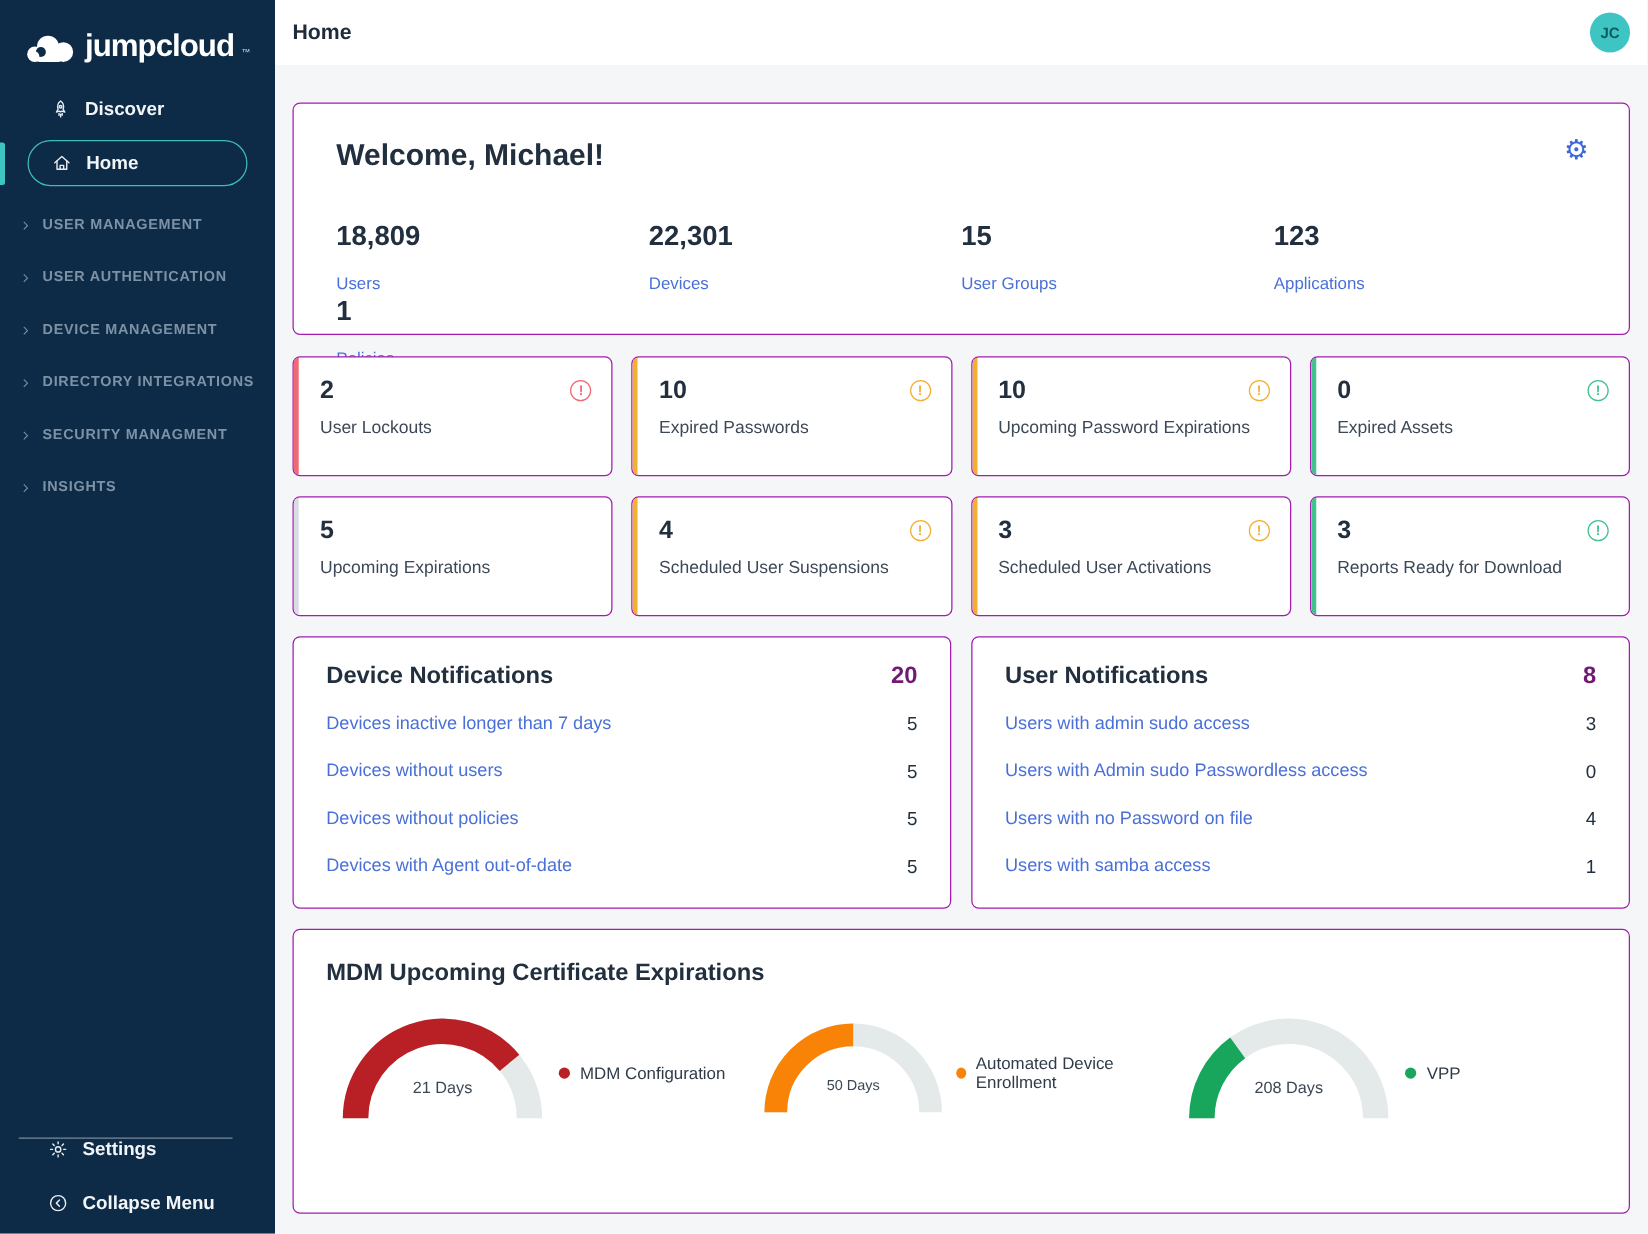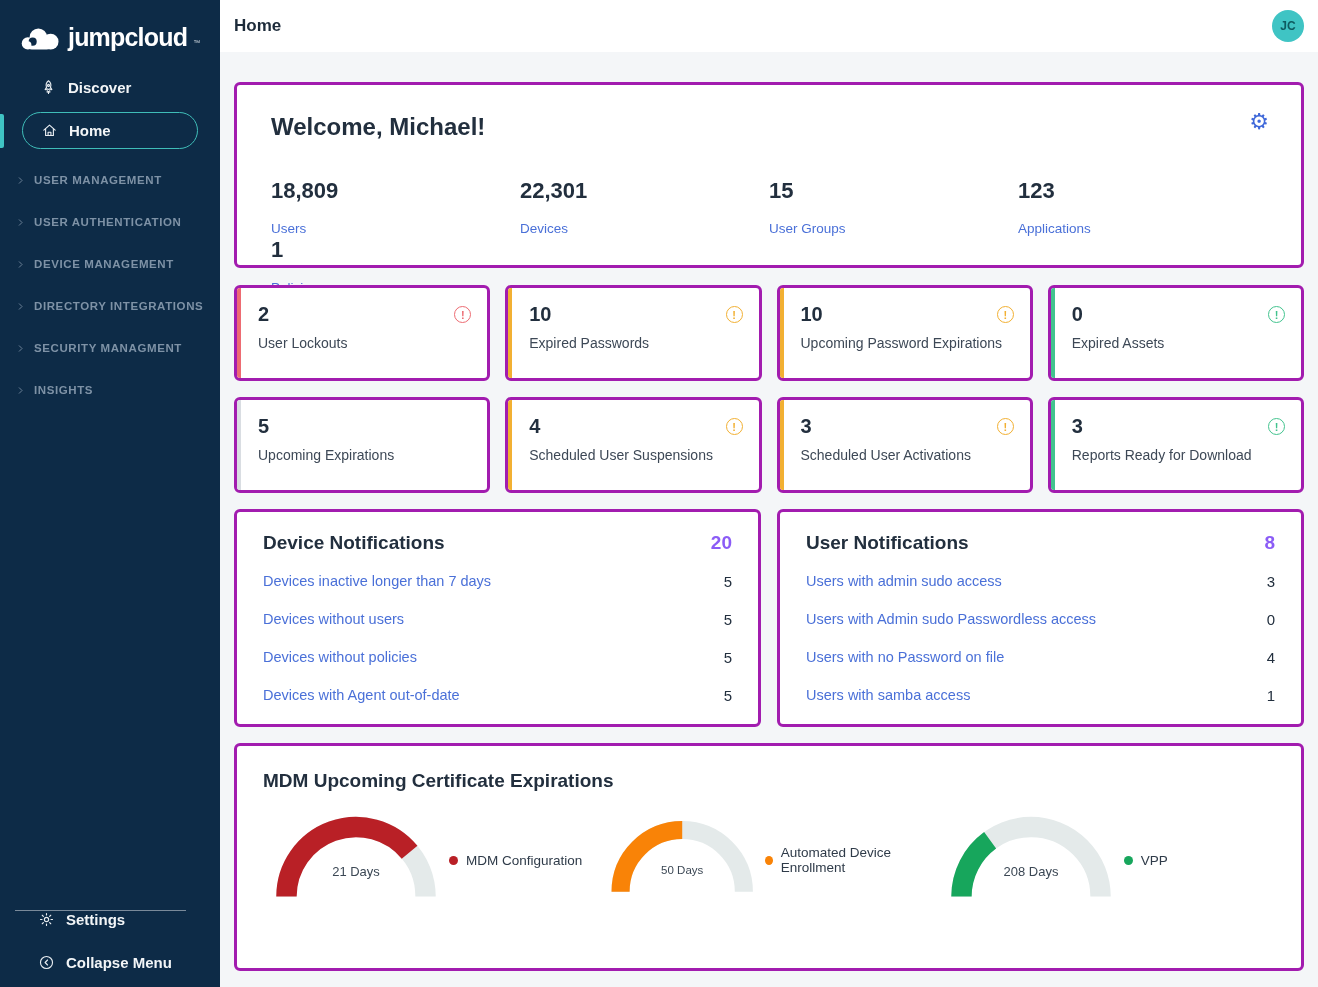--- a/index.html
+++ b/index.html
@@ -26,21 +26,21 @@
   .settings-row { }
   .collapse-row { margin-top:26px; margin-bottom:16px; }
 
   
   .main { flex:1; display:flex; flex-direction:column; }
   .topbar { height:52px; background:#fff; display:flex; align-items:center; justify-content:space-between; padding:0 14px; }
   .topbar-title { font-size:17px; font-weight:bold; color:#1d2b3a; }
   .avatar { width:32px; height:32px; border-radius:50%; background:#3fc4c4; color:#0e5b60; font-size:12px; font-weight:bold; display:flex; align-items:center; justify-content:center; cursor:pointer; }
   .content { flex:1; padding:30px 14px 16px; background:#f4f6f8; overflow:hidden; }
 
-  .card { background:#fff; border:3px solid #a21caf; border-radius:6px; }
+  .card { background:#fff; border:1px solid #a21caf; border-radius:6px; }
 
   
   .welcome { position:relative; padding:28px 34px 30px; height:186px; margin-bottom:17px; }
   .welcome-title { font-size:24px; font-weight:bold; color:#222f3e; }
   .welcome-gear { position:absolute; right:32px; top:26px; color:#3f68d9; font-size:22px; line-height:1; cursor:pointer; }
   .stats { display:grid; grid-template-columns:repeat(4,1fr); margin-top:37px; }
   .stat-value { font-size:22px; font-weight:bold; color:#222f3e; }
   .stat-label { font-size:13.5px; color:#4a70d8; margin-top:17px; cursor:pointer; display:inline-block; }
 
   
@@ -50,21 +50,21 @@
   .alert-top { display:flex; justify-content:space-between; align-items:flex-start; }
   .alert-value { font-size:20px; font-weight:bold; color:#222f3e; }
   .alert-icon { width:17px; height:17px; border:1.5px solid var(--accent); border-radius:50%; color:var(--accent); font-size:11px; font-weight:bold; display:flex; align-items:center; justify-content:center; margin-top:3px; }
   .alert-label { font-size:14px; color:#3d4856; margin-top:9px; }
 
   
   .panels { display:grid; grid-template-columns:1fr 1fr; gap:16px; margin-bottom:16px; }
   .panel { padding:20px 26px; height:218px; }
   .panel-head { display:flex; justify-content:space-between; align-items:center; }
   .panel-title { font-size:19px; font-weight:bold; color:#222f3e; }
-  .panel-total { font-size:19px; font-weight:bold; color:#8b5cf6; }
+  .panel-total { font-size:19px; font-weight:bold; color:#701a75; }
   .panel-rows { margin-top:8px; }
   .notif-row { display:flex; justify-content:space-between; align-items:center; height:38px; }
   .notif-link { font-size:14.5px; color:#4a70d8; text-decoration:none; cursor:pointer; }
   .notif-value { font-size:15px; color:#222f3e; }
 
   
   .mdm { padding:24px 26px 20px; height:228px; }
   .mdm-title { font-size:19px; font-weight:bold; color:#222f3e; }
   .gauges { display:flex; margin-top:10px; }
   .gauge { flex:1; display:flex; flex-direction:row; align-items:center; }

